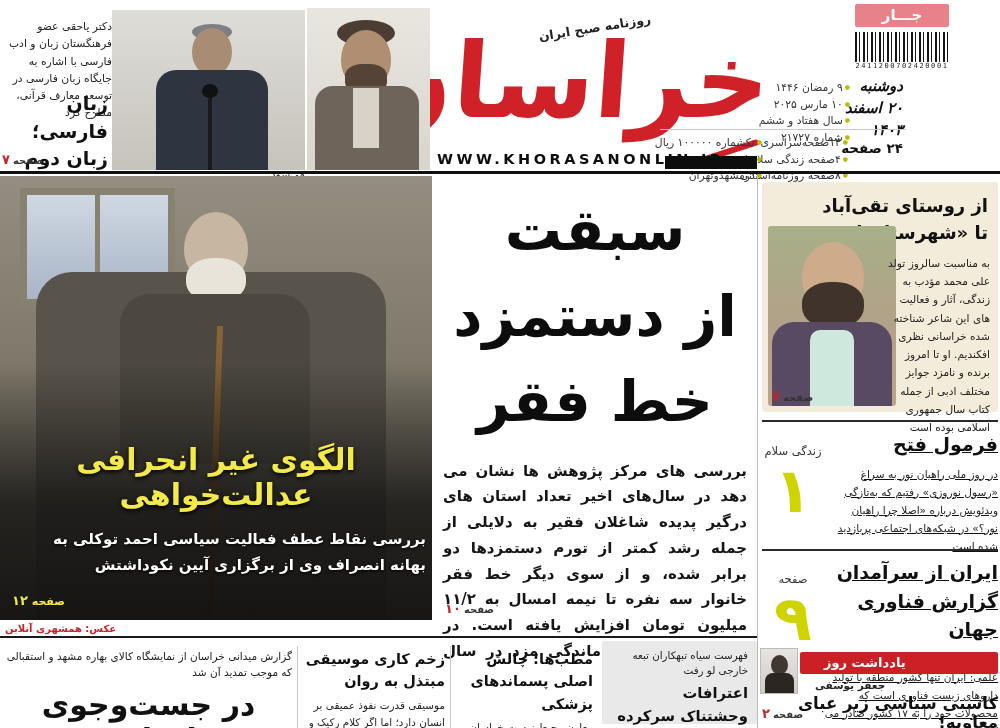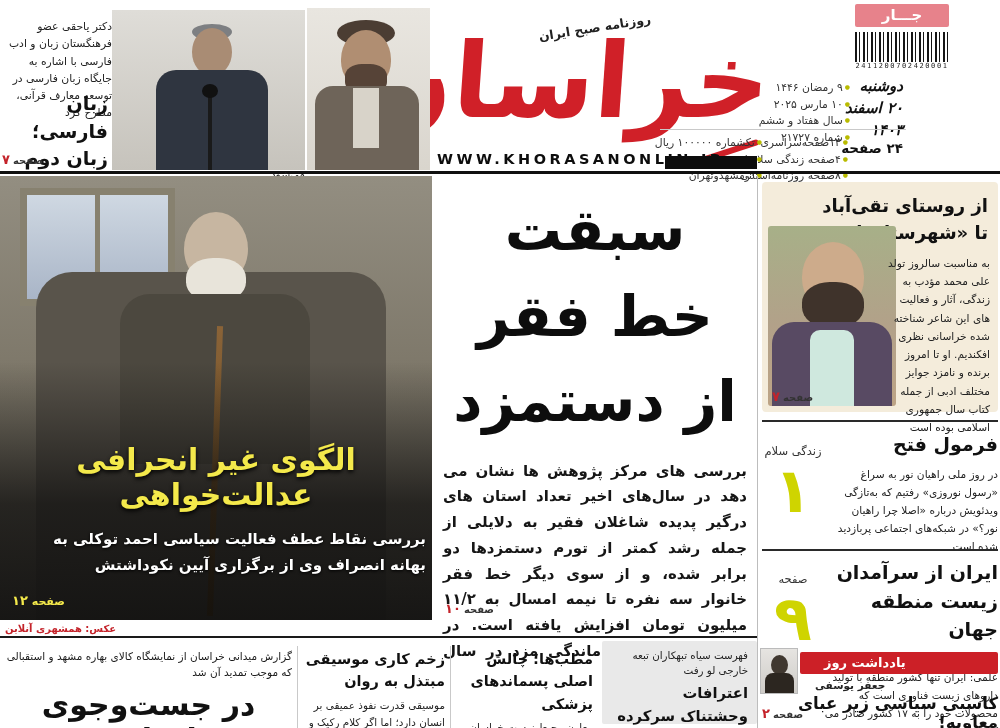--- a/index.html
+++ b/index.html
@@ -132,21 +132,21 @@
   .ad-beard { position:absolute; left:34px; top:56px; width:62px; height:46px;
     background:#3f332b; border-radius:45%; }
   .ad-body { position:absolute; left:4px; top:96px; width:120px; height:84px;
     background:#584a63; border-radius:22px 22px 0 0; }
   .ad-shirt { position:absolute; left:42px; top:104px; width:44px; height:76px;
     background:#cfe8de; border-radius:10px 10px 0 0; }
 
   .rc-div { left:762px; width:236px; height:2px; background:#2a2a2a; }
   .rc-block { left:762px; width:236px; }
   .rc-flex { display:flex; flex-direction:row; }
-  .rc-main { flex:1; text-align:right; }
+  .rc-main { flex:1; text-align:right;text-decoration:underline; }
   .rc-side { width:62px; text-align:center; padding-top:14px; }
   .rc-title { font-size:19px; font-weight:800; line-height:1.5; text-align:right; }
   .rc-body { margin-top:6px; font-size:10.6px; line-height:1.7; text-align:right; color:#222; }
   .rc-section { font-size:11.5px; color:#333; }
   .rc-bignum { font-size:62px; font-weight:800; color:#cfd400; line-height:1; margin-top:2px; }
 
   .note-banner { left:800px; top:652px; width:198px; height:22px; background:#cc2027;
     color:#fff; font-size:13px; font-weight:700; text-align:left; line-height:22px;
     padding-left:24px; border-radius:2px; }
   .note-photo { left:760px; top:648px; width:38px; height:46px;
@@ -252,22 +252,22 @@
     <div class="om-shade"></div>
     <div class="om-headline">الگوی غیر انحرافی عدالت‌خواهی</div>
     <div class="om-sub">بررسی نقاط عطف فعالیت سیاسی احمد توکلی به بهانه انصراف وی از برگزاری آیین نکوداشتش</div>
     <div class="om-page"><span>صفحه</span> <b>۱۲</b></div>
   </div>
   <div class="abs photo-credit">عکس: همشهری آنلاین</div>
 
   <div class="abs lead-col">
     <div class="lead-headline">
       <div>سبقت</div>
+      <div>از دستمزد</div>
       <div>خط فقر</div>
-      <div>از دستمزد</div>
     </div>
     <div class="lead-body">بررسی های مرکز پژوهش ها نشان می دهد در سال‌های اخیر تعداد استان های درگیر پدیده شاغلان فقیر به دلایلی از جمله رشد کمتر از تورم دستمزدها دو برابر شده، و از سوی دیگر خط فقر خانوار سه نفره تا نیمه امسال به ۱۱/۲ میلیون تومان افزایش یافته است. در نتیجه ترمیم عقب ماندگی مزد در سال آینده ضروری است</div>
     <div class="pageref lead-page"><span>صفحه</span><b>۱۰</b></div>
   </div>
 
   <div class="abs vline-main"></div>
 
   <div class="abs cream">
     <div class="cream-title">
       <div>از روستای تقی‌آباد</div>
@@ -300,21 +300,21 @@
     </div>
   </div>
 
   <div class="abs rc-div" style="top:549px"></div>
 
   <div class="abs rc-block" style="top:558px">
     <div class="rc-flex">
       <div class="rc-main">
         <div class="rc-title">
           <div>ایران از سرآمدان</div>
-          <div>زیست منطقه جهان</div>
+          <div>گزارش فناوری جهان</div>
         </div>
         <div class="rc-body">دبیر ستاد توسعه زیست فناوری معاونت علمی: ایران تنها کشور منطقه با تولید داروهای زیست فناوری است که محصولات خود را به ۱۷ کشور صادر می کند</div>
       </div>
       <div class="rc-side">
         <div class="rc-section">صفحه</div>
         <div class="rc-bignum">۹</div>
       </div>
     </div>
   </div>
 

